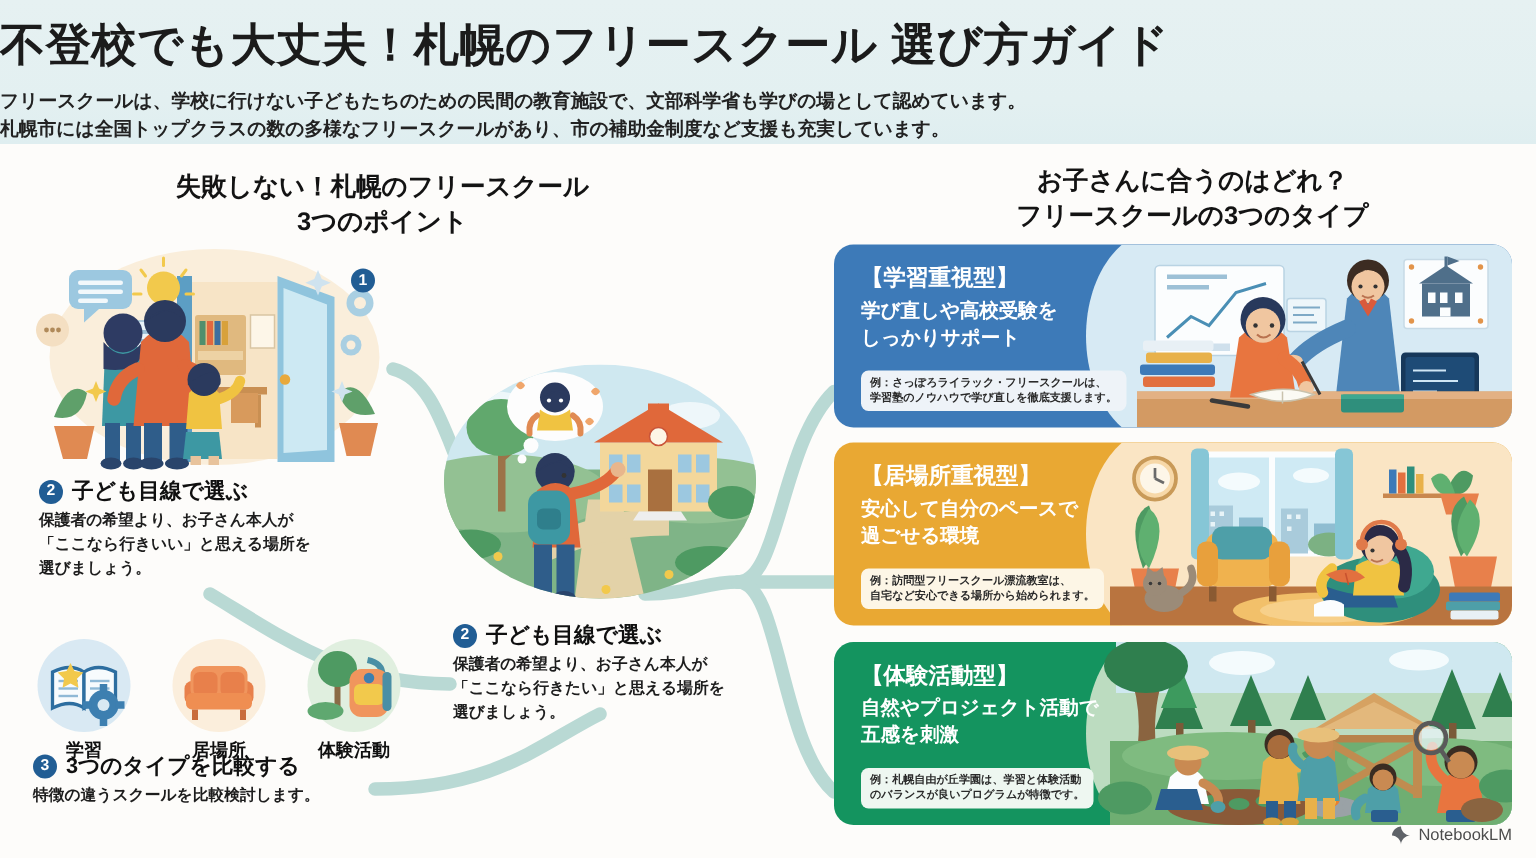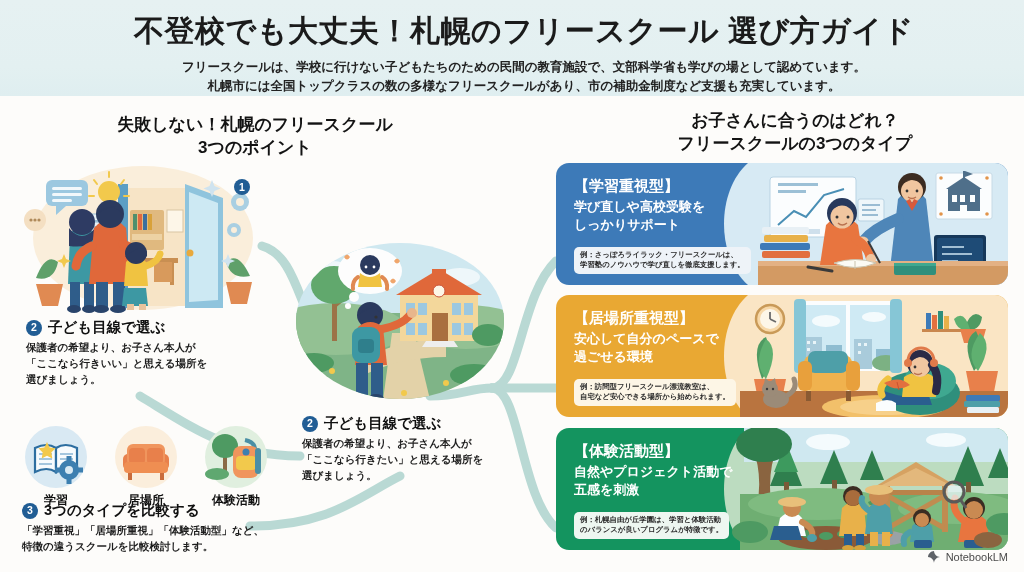--- a/index.html
+++ b/index.html
@@ -7,21 +7,21 @@
     width:1024px;height:572px;overflow:hidden;
     font-family:"Liberation Sans","DejaVu Sans",sans-serif;
     background:#fdfcfa;position:relative;
   }
   .page{position:relative;width:1024px;height:572px;background:#fdfcfa;overflow:hidden;}
 
   
   .header{
     position:absolute;left:0;top:0;width:1024px;height:96px;
     background:linear-gradient(180deg,#e6f1f2 0%,#e3f0f1 70%,#dfeef0 100%);
-    box-sizing:border-box;padding-top:8px;text-align:center;padding-left:24px;
+    box-sizing:border-box;padding-top:8px;text-align:left;
   }
   .title{
     font-size:30px;font-weight:bold;color:#1b1b1b;letter-spacing:.5px;
     margin:6px 0 0 0;line-height:1.15;
   }
   .subtitle{
     font-size:12.5px;font-weight:bold;color:#222;line-height:1.55;margin-top:9px;
   }
   .subtitle div{white-space:nowrap;}
 
@@ -380,21 +380,20 @@
       <div class="icon-cap">体験活動</div>
     </div>
   </div>
 
   <div class="point" style="left:22px;top:501px;width:270px;">
     <div class="pt-title">
       <span class="badge">3</span>
       <span>3つのタイプを比較する</span>
     </div>
     <div class="pt-body">
-      <div>「学習重視」「居場所重視」「体験活動型」など、</div>
       <div>特徴の違うスクールを比較検討します。</div>
     </div>
   </div>
 
   <div class="sec-head" id="right-head">
     <div>お子さんに合うのはどれ？</div>
     <div>フリースクールの3つのタイプ</div>
   </div>
 
   <div class="card" id="card-1">

